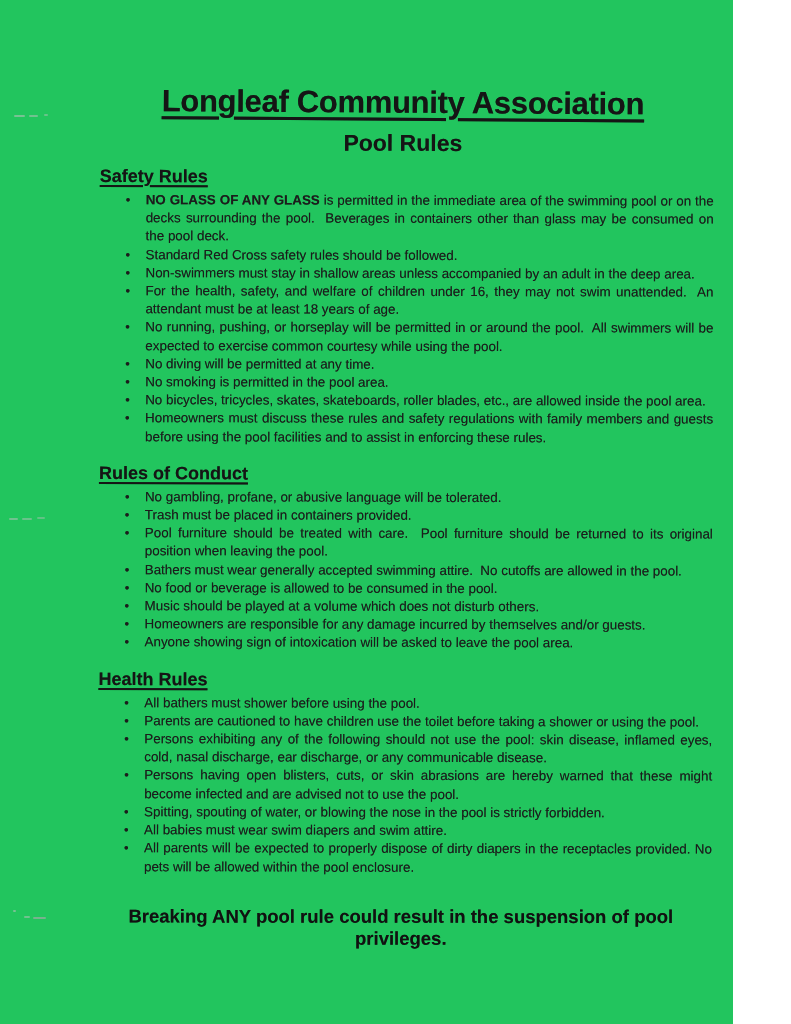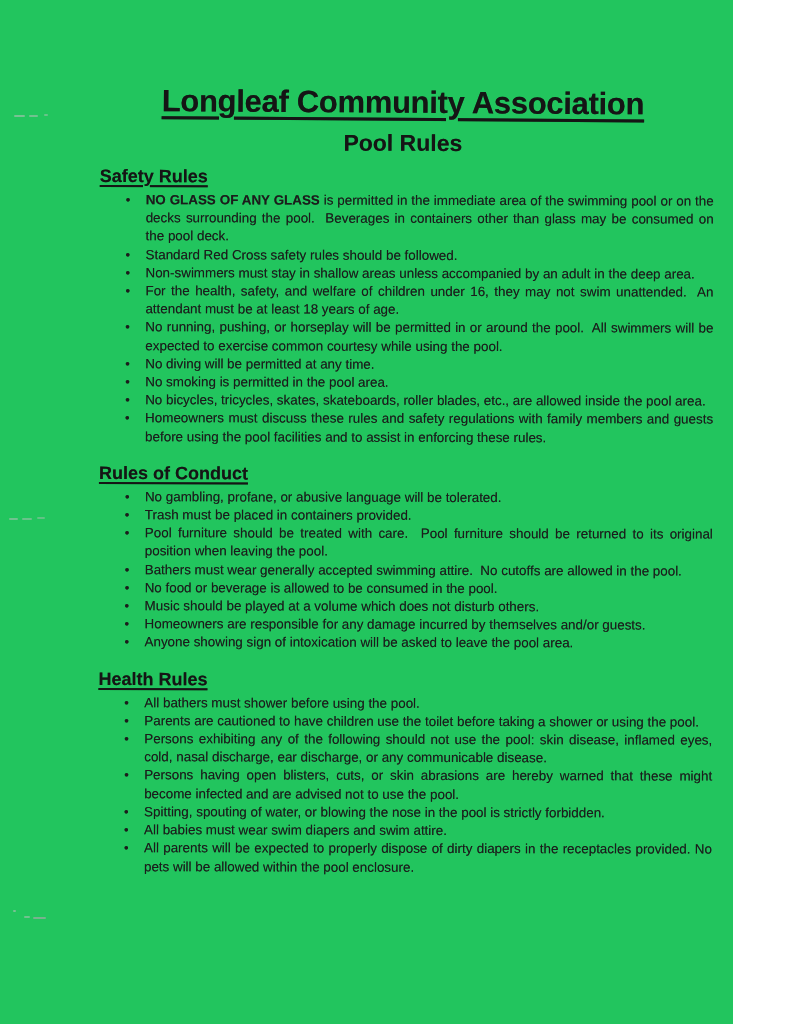--- a/index.html
+++ b/index.html
@@ -218,15 +218,16 @@
           <span class="mk">•</span>
           <span class="tx">All babies must wear swim diapers and swim attire.</span>
         </div>
         <div class="rule">
           <span class="mk">•</span>
           <span class="tx">All parents will be expected to properly dispose of dirty diapers in the receptacles provided. No pets will be allowed within the pool enclosure.</span>
         </div>
       </div>
     </div>
 
+    <p class="closing">Breaking ANY pool rule could result in the suspension of pool privileges.</p>
 
   </div>
 </div>
 
 </body></html>

